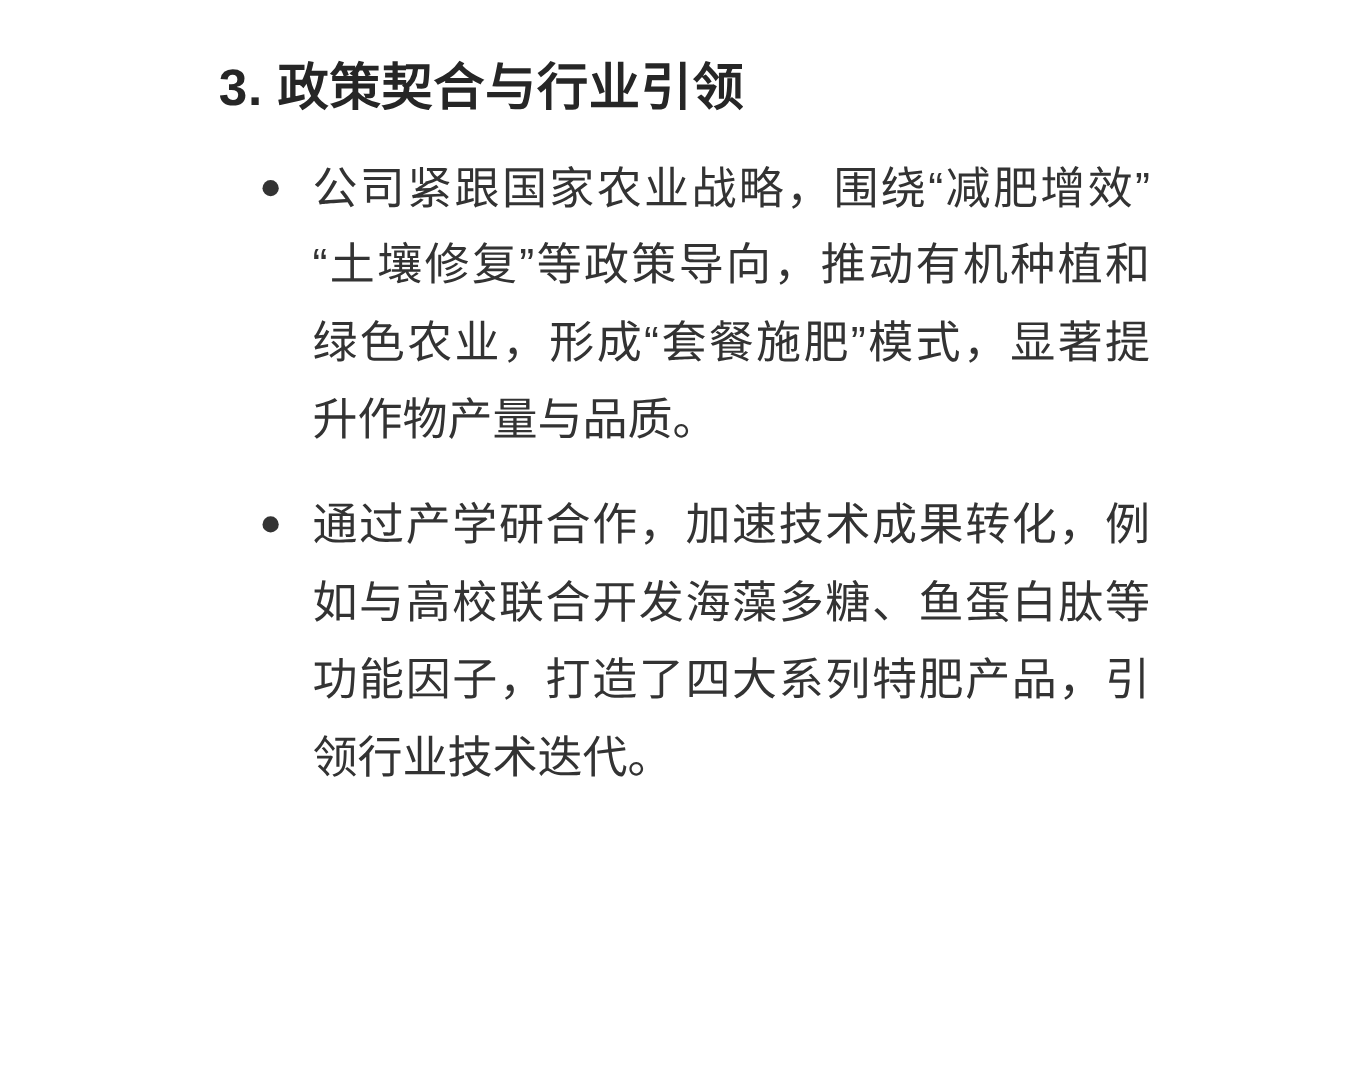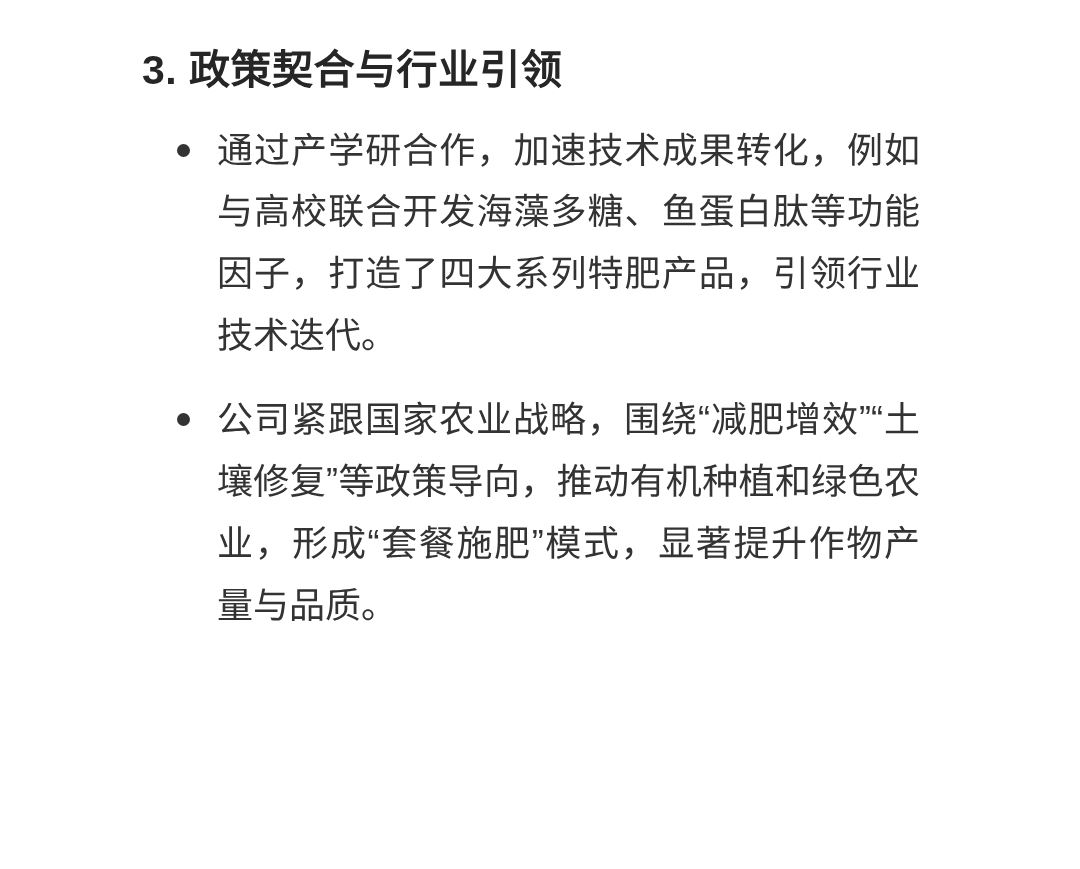--- a/index.html
+++ b/index.html
@@ -11,21 +11,21 @@
     height: 869px;
     background: #ffffff;
     font-family: "Liberation Sans", "DejaVu Sans", sans-serif;
     color: #2b2b2b;
     overflow: hidden;
   }
   .page {
     width: 1080px;
     height: 869px;
     box-sizing: border-box;
-    padding: 40px 60px 0 27px;
+    padding: 40px 60px 0 60px;
     position: relative;
   }
   .section-heading {
     font-size: 41px;
     font-weight: 700;
     color: #262626;
     letter-spacing: 0.5px;
     margin: 0 0 18px 115px;
     line-height: 1.5;
   }
@@ -66,21 +66,21 @@
 </head>
 <body>
 
 <div class="page">
 
   <h2 class="section-heading">3. 政策契合与行业引领</h2>
 
   <ul class="bullet-list">
     <li class="bullet-item">
       <span class="bullet-dot"></span>
-      <span class="bullet-text">通过产学研合作，加速技术成果转化，例如与高校联合开发海藻多糖、鱼蛋白肽等功能因子，打造了四大系列特肥产品，引领行业技术迭代。</span>
+      <span class="bullet-text">公司紧跟国家农业战略，围绕“减肥增效”“土壤修复”等政策导向，推动有机种植和绿色农业，形成“套餐施肥”模式，显著提升作物产量与品质。</span>
     </li>
     <li class="bullet-item">
       <span class="bullet-dot"></span>
-      <span class="bullet-text">公司紧跟国家农业战略，围绕“减肥增效”“土壤修复”等政策导向，推动有机种植和绿色农业，形成“套餐施肥”模式，显著提升作物产量与品质。</span>
+      <span class="bullet-text">通过产学研合作，加速技术成果转化，例如与高校联合开发海藻多糖、鱼蛋白肽等功能因子，打造了四大系列特肥产品，引领行业技术迭代。</span>
     </li>
   </ul>
 
 </div>
 
 </body></html>

